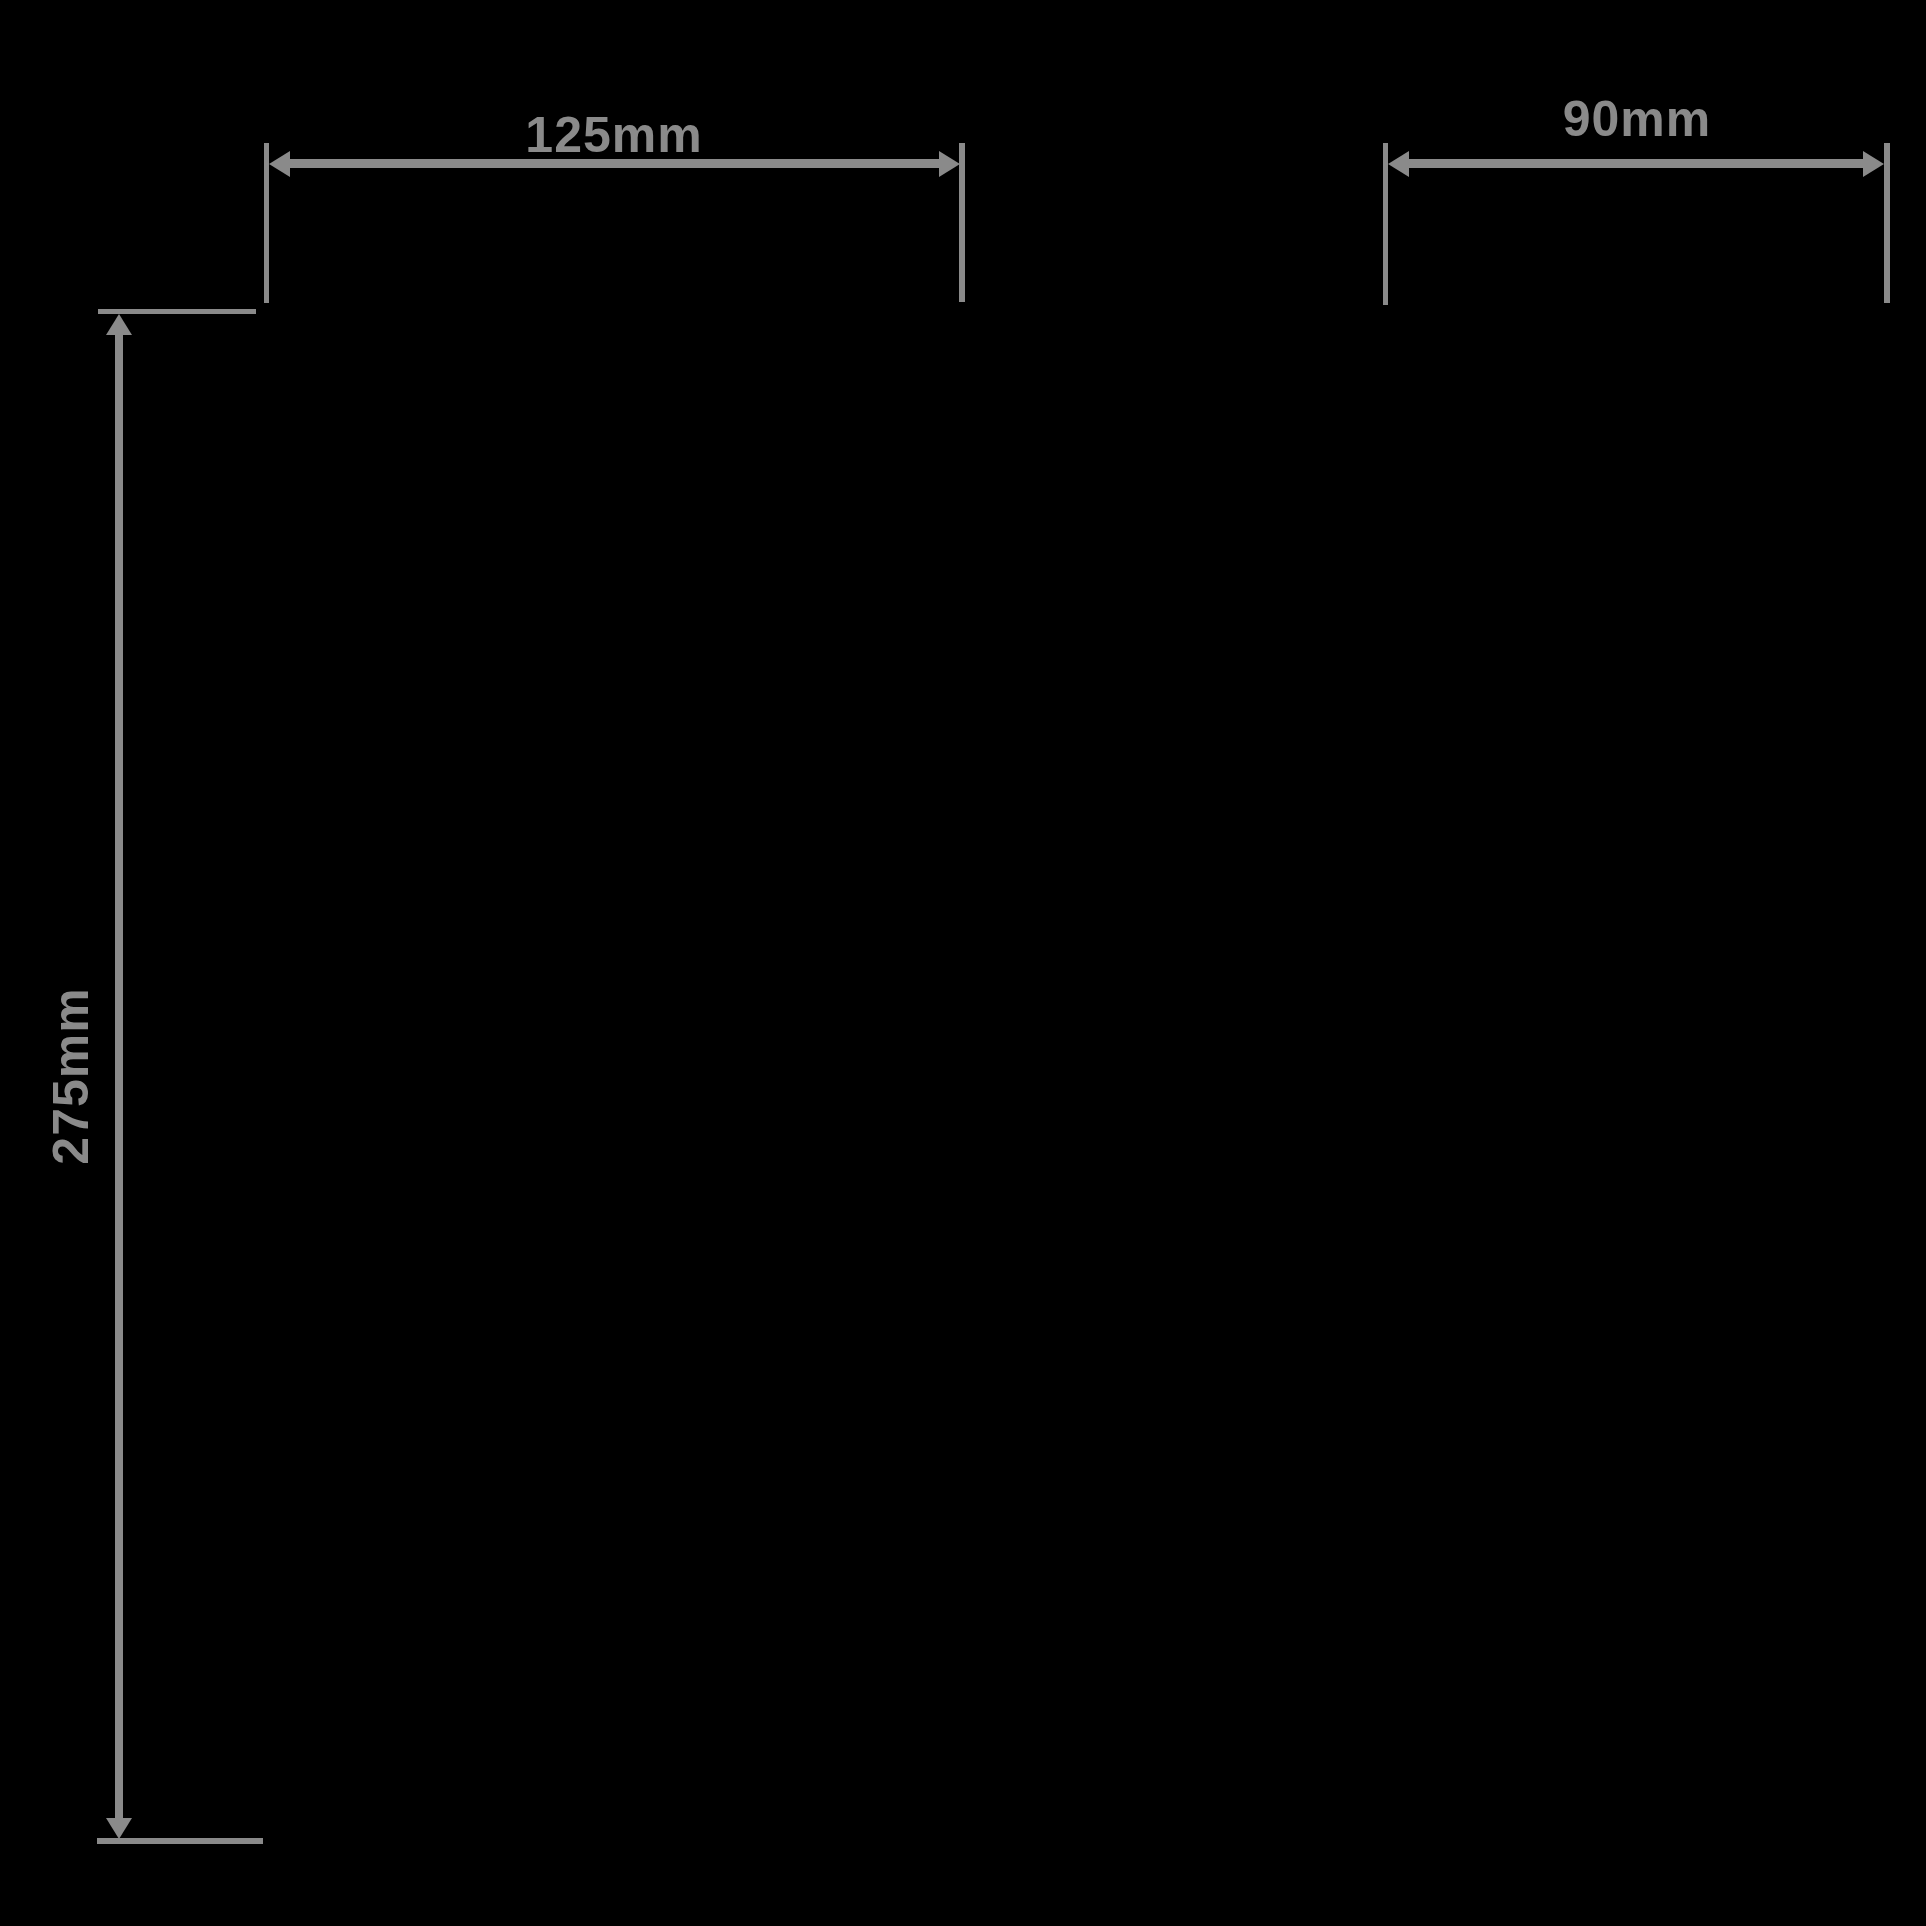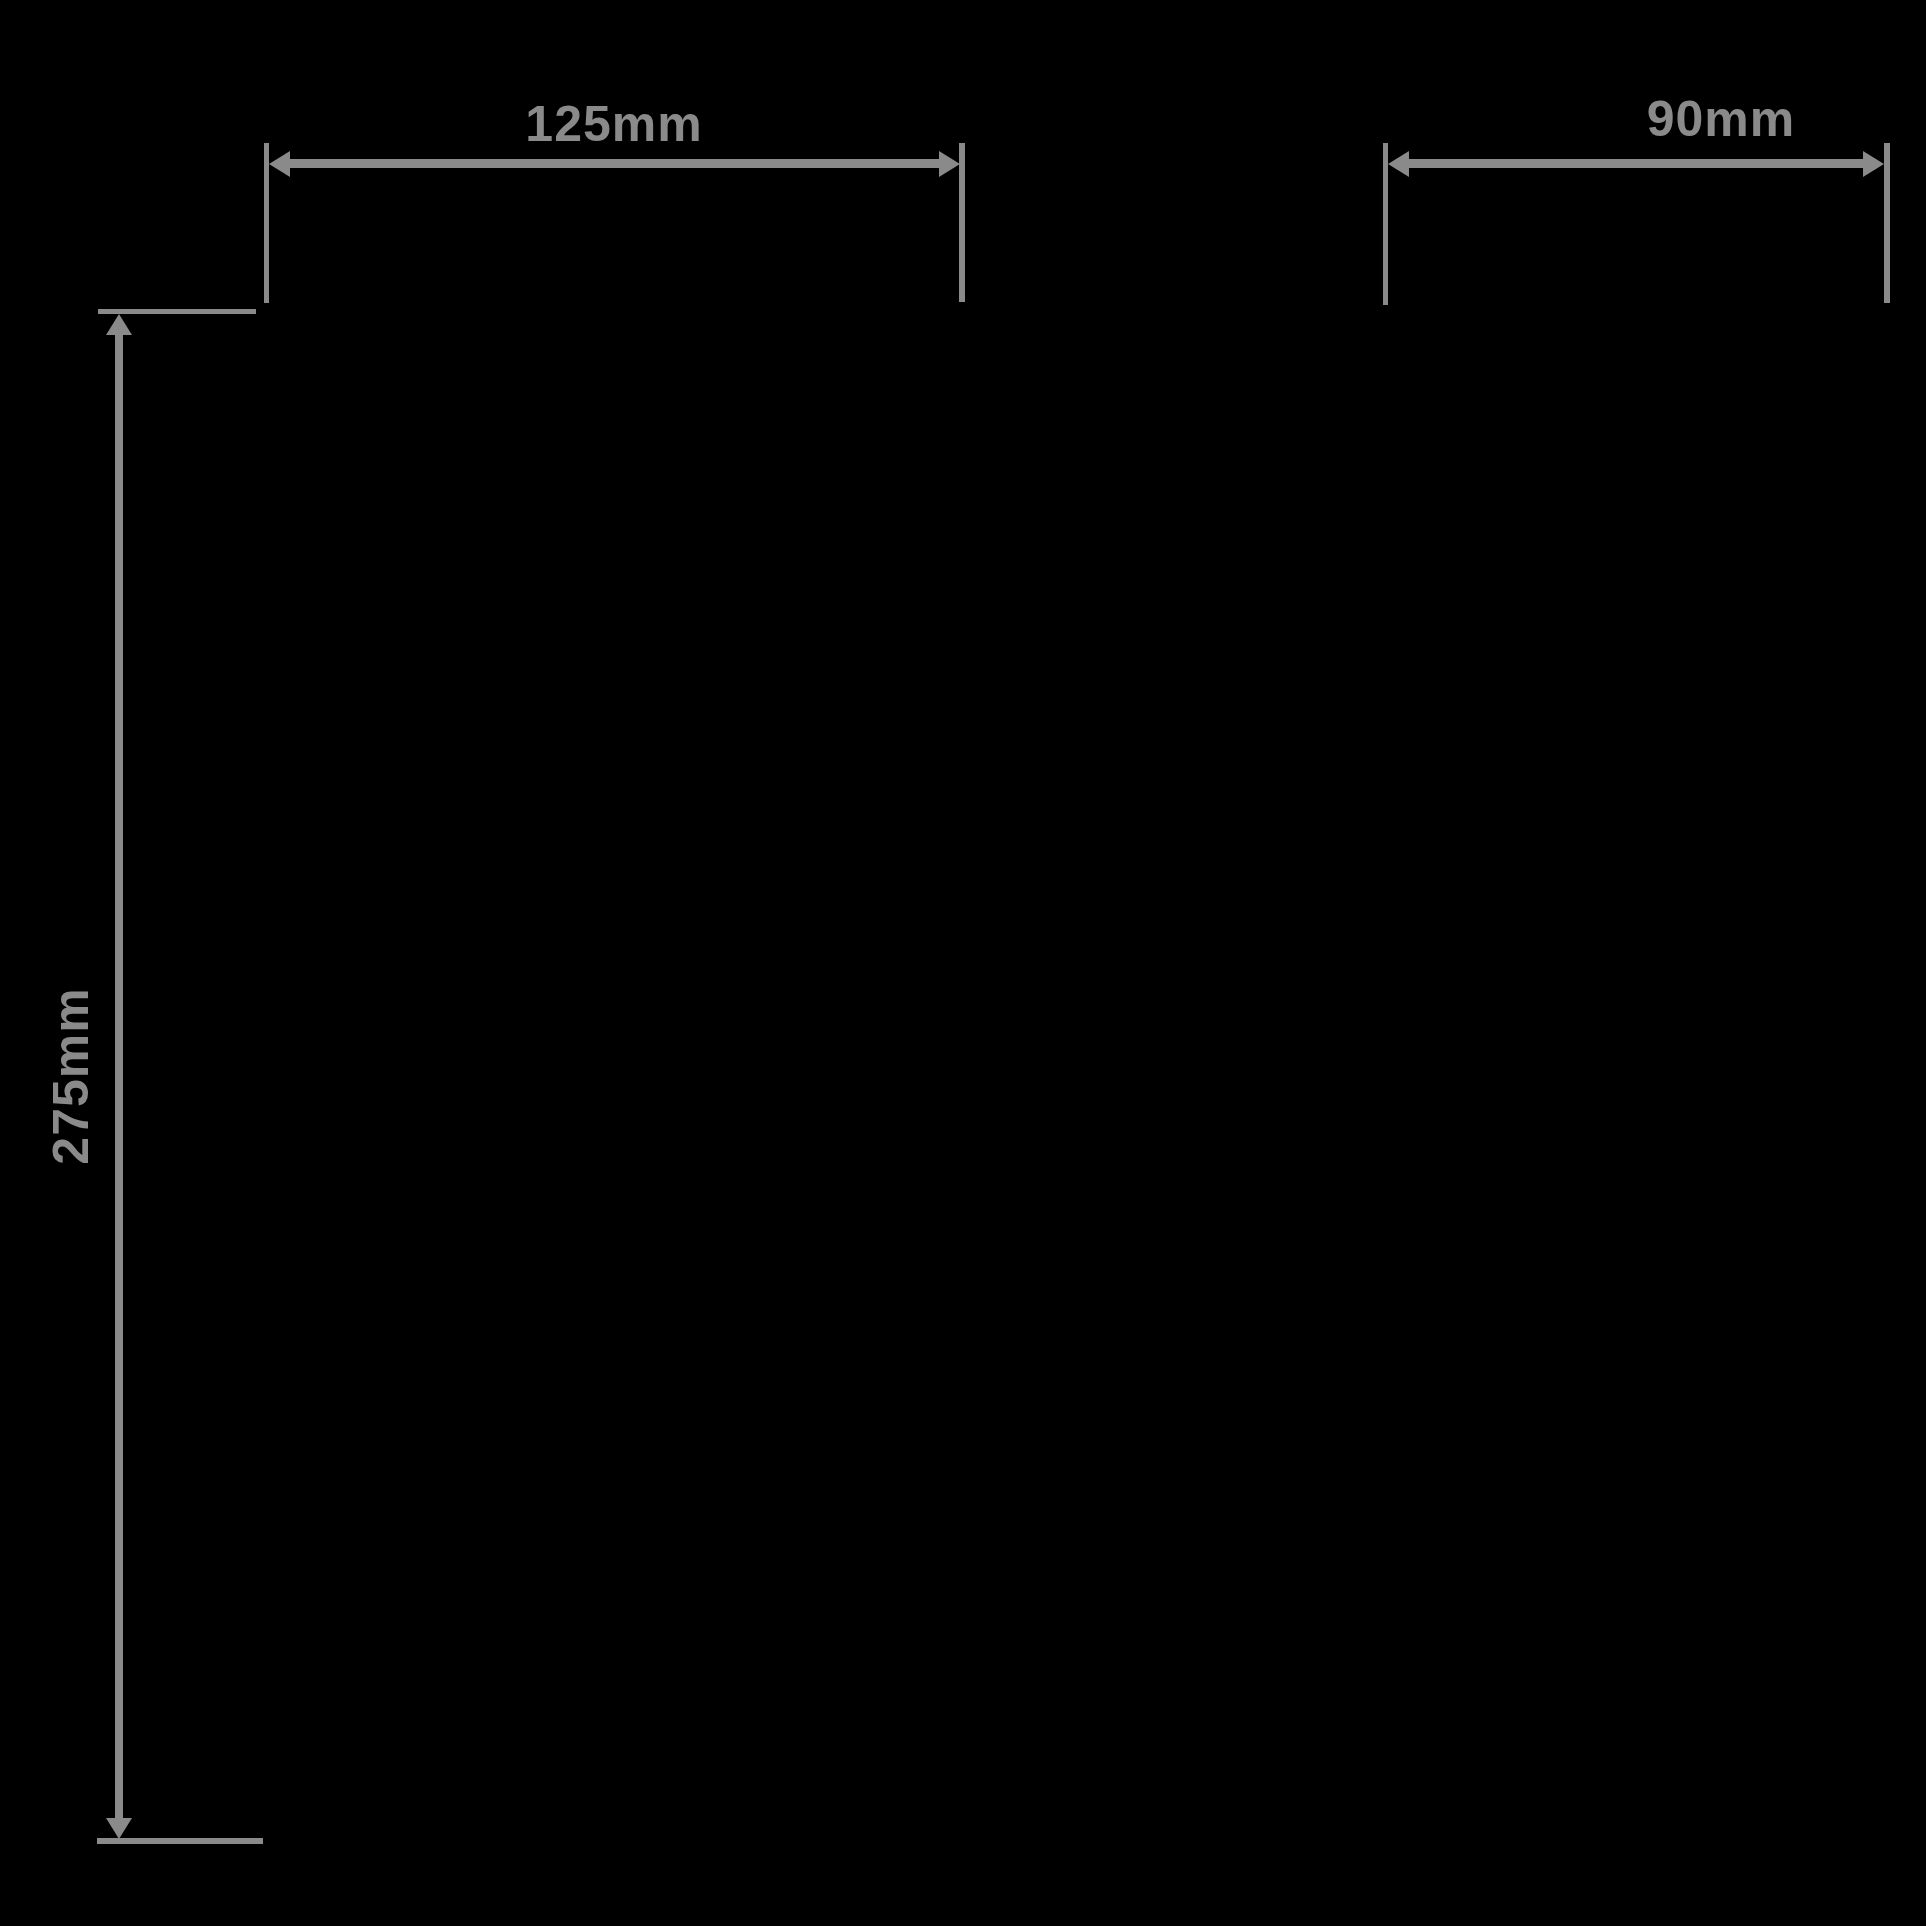--- a/index.html
+++ b/index.html
@@ -37,33 +37,33 @@
   
   .d125-tick-left  { left:264px; top:143px; width:5px;  height:160px; }
   .d125-tick-right { left:959px; top:143px; width:6px;  height:159px; }
   .d125-shaft      { left:287px; top:159px; width:654px; height:9px; }
   .d125-arrow-left { left:269px; top:151px;
     border-top:13px solid transparent; border-bottom:13px solid transparent;
     border-right:21px solid var(--ink); }
   .d125-arrow-right{ left:939px; top:151px;
     border-top:13px solid transparent; border-bottom:13px solid transparent;
     border-left:21px solid var(--ink); }
-  .d125-label{ left:614px; top:124px; }
+  .d125-label{ left:614px; top:135px; }
 
   
   .d90-tick-left  { left:1383px; top:143px; width:5px; height:162px; }
   .d90-tick-right { left:1884px; top:143px; width:6px; height:160px; }
   .d90-shaft      { left:1406px; top:159px; width:460px; height:9px; }
   .d90-arrow-left { left:1388px; top:151px;
     border-top:13px solid transparent; border-bottom:13px solid transparent;
     border-right:21px solid var(--ink); }
   .d90-arrow-right{ left:1863px; top:151px;
     border-top:13px solid transparent; border-bottom:13px solid transparent;
     border-left:21px solid var(--ink); }
-  .d90-label{ left:1721px; top:119px; }
+  .d90-label{ left:1637px; top:119px; }
 
   
   .d275-tick-top    { left:98px; top:309px;  width:158px; height:5px; }
   .d275-tick-bottom { left:97px; top:1838px; width:166px; height:6px; }
   .d275-shaft       { left:115px; top:332px; width:8px; height:1490px; }
   .d275-arrow-up    { left:106px; top:314px;
     border-left:13px solid transparent; border-right:13px solid transparent;
     border-bottom:21px solid var(--ink); }
   .d275-arrow-down  { left:106px; top:1818px;
     border-left:13px solid transparent; border-right:13px solid transparent;

